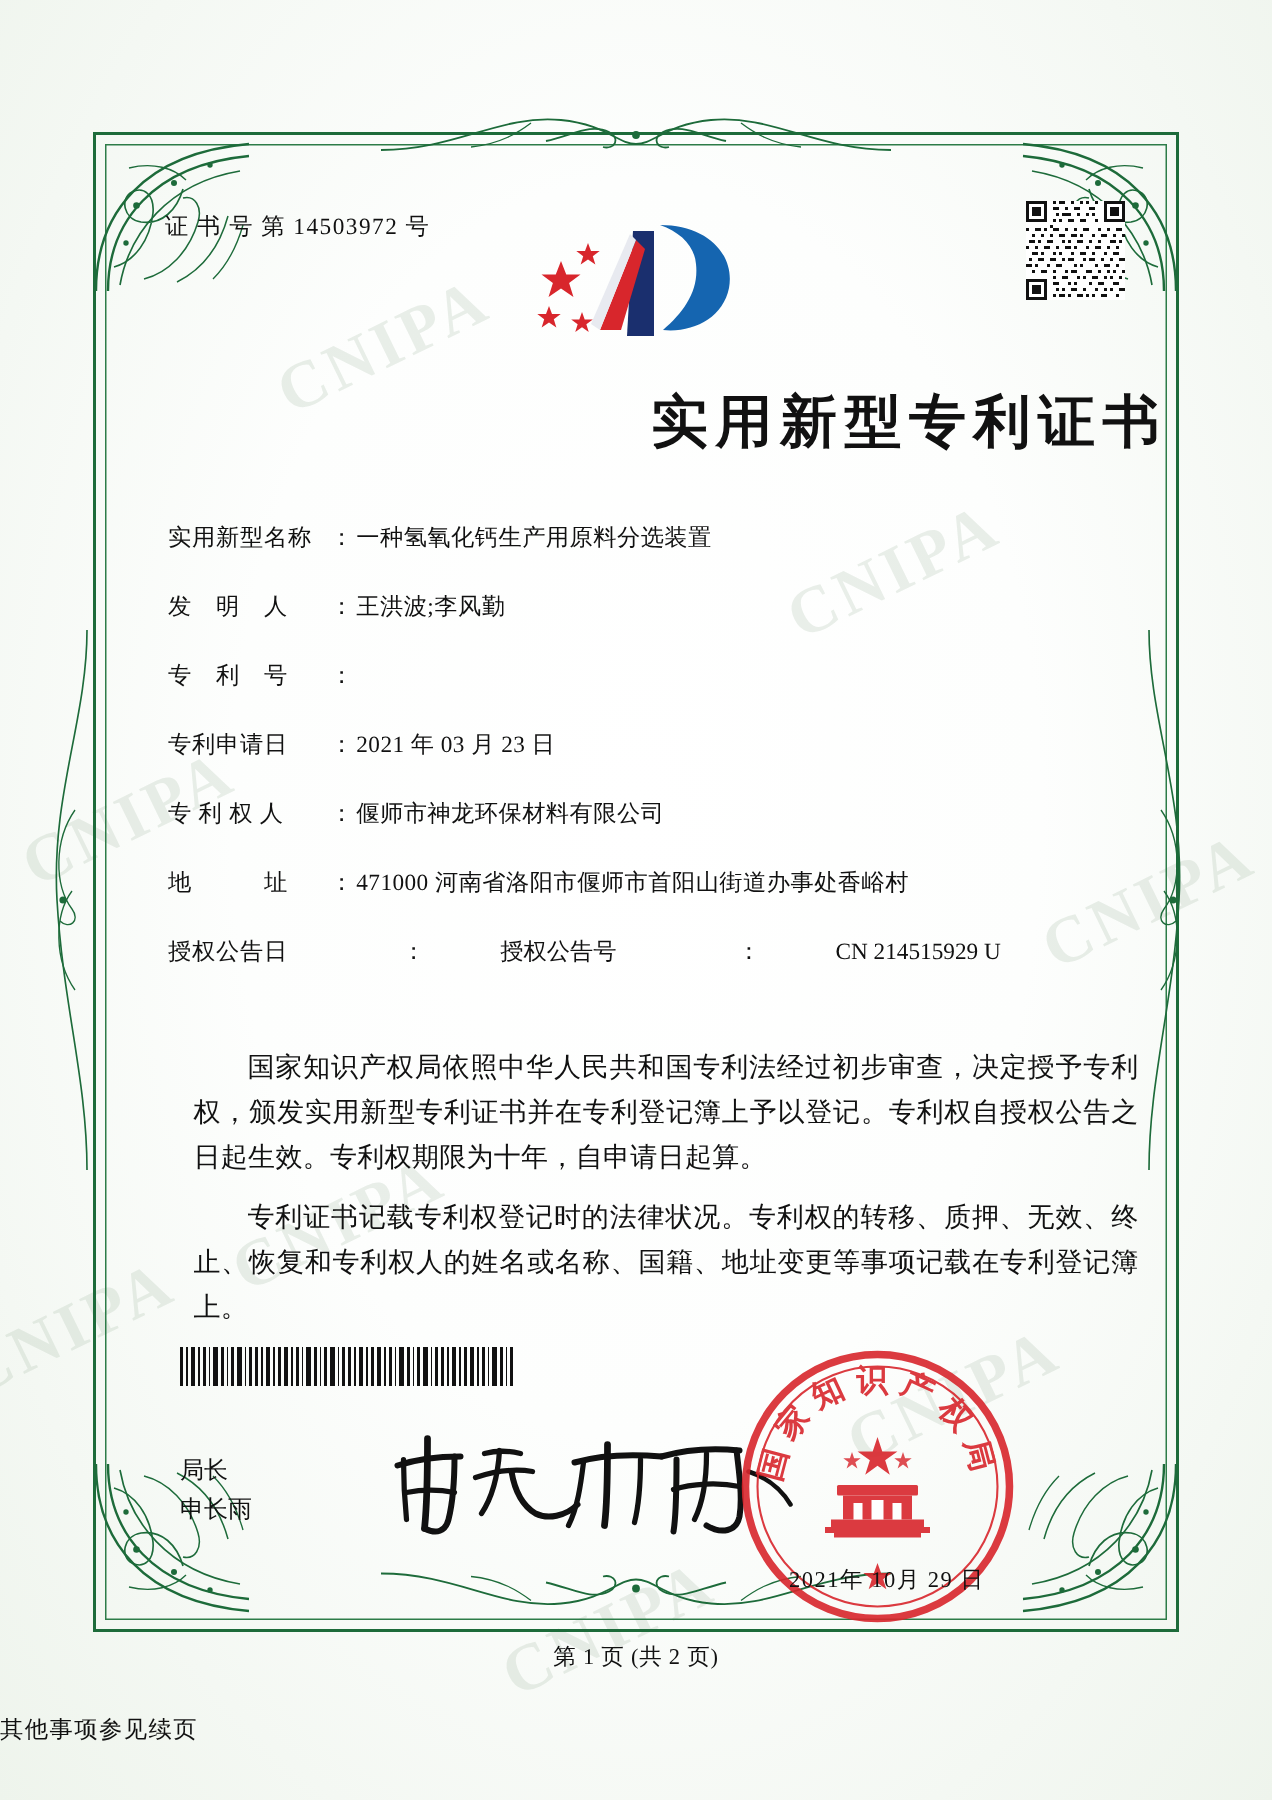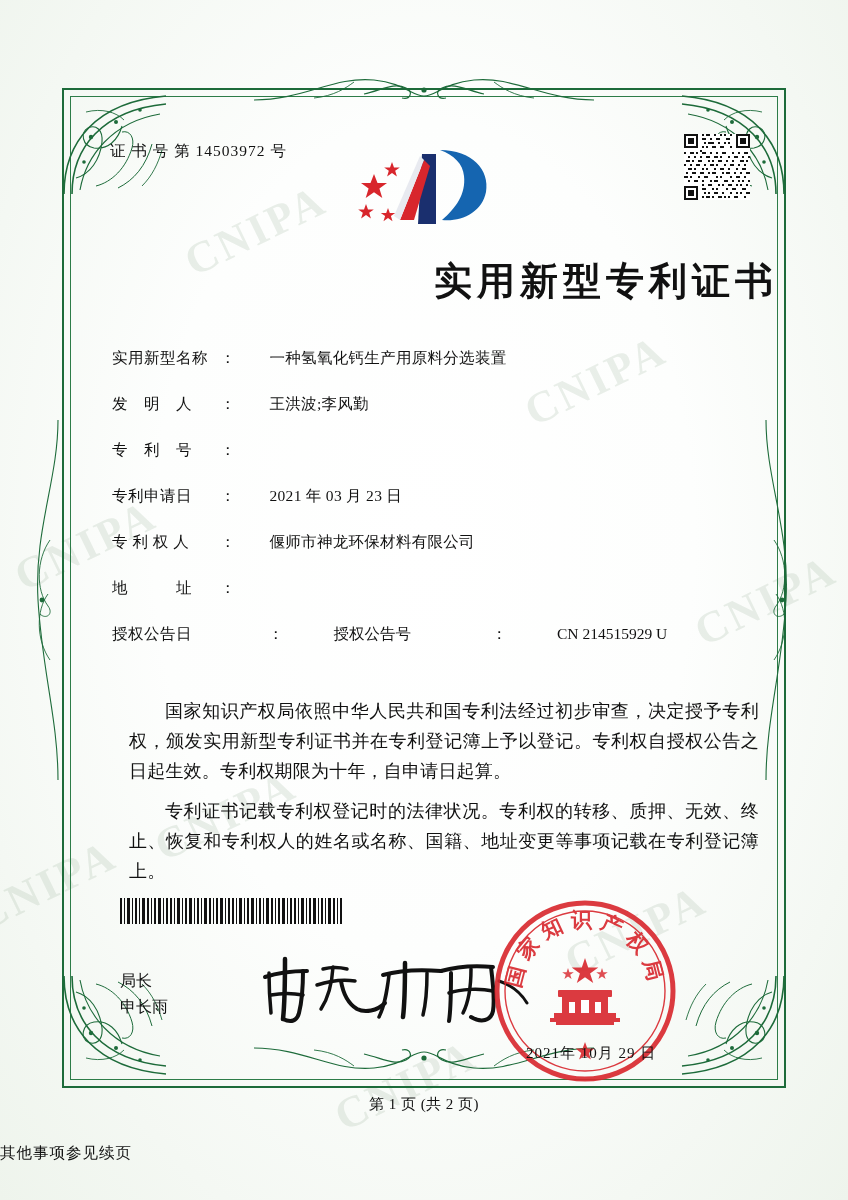--- a/index.html
+++ b/index.html
@@ -150,21 +150,21 @@
   .field-label {
     width: 108px;
     flex: none;
     letter-spacing: 0.5px;
   }
   .field-label.spread {
     display: flex;
     justify-content: space-between;
   }
   .field-colon { margin-right: 2px; }
-  .field-value { flex: 1; letter-spacing: 0.3px; margin-left: 32px; }
+  .field-value { flex: 1; letter-spacing: 0.3px; }
   .field-value.mono { font-family: "Liberation Serif", serif; letter-spacing: 1.2px; }
 
   .row-2col { display: flex; align-items: baseline; gap: 48px; }
   .row-2col .half-value { width: 210px; flex: none; }
   .row-2col .half-label2 { width: 110px; flex: none; }
   .row-2col .half-value2 { flex: 1; }
 
   .para {
     position: absolute;
     left: 31px;
@@ -576,20 +576,21 @@
         <div class="field-value">2021 年 03 月 23 日</div>
       </div>
       <div class="field-row">
         <div class="field-label spread">专 利 权 人</div>
         <div class="field-colon">：</div>
         <div class="field-value">偃师市神龙环保材料有限公司</div>
       </div>
       <div class="field-row">
         <div class="field-label spread">地　　　址</div>
         <div class="field-colon">：</div>
+        <div class="field-value">471000 河南省洛阳市偃师市首阳山街道办事处香峪村</div>
       </div>
 
       <div class="field-row row-2col">
         <div class="field-label">授权公告日</div>
         <div class="field-colon">：</div>
         <div class="half-label2">授权公告号</div>
         <div class="field-colon">：</div>
         <div class="half-value2 mono">CN 214515929 U</div>
       </div>
     </div>

